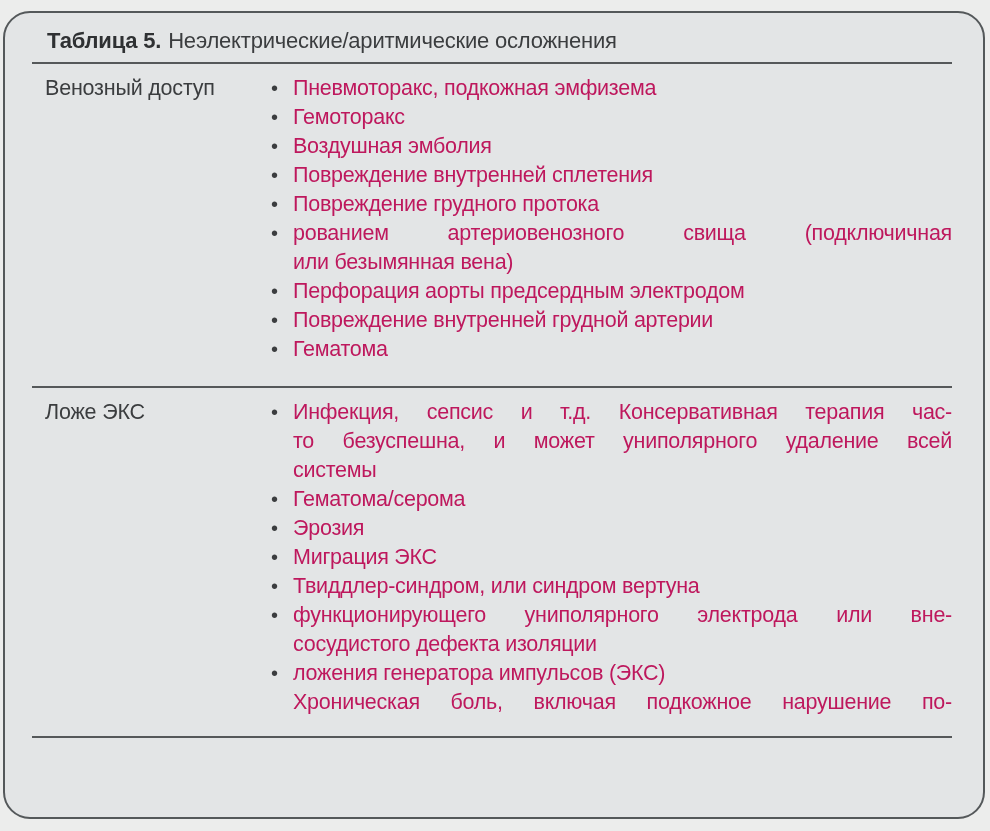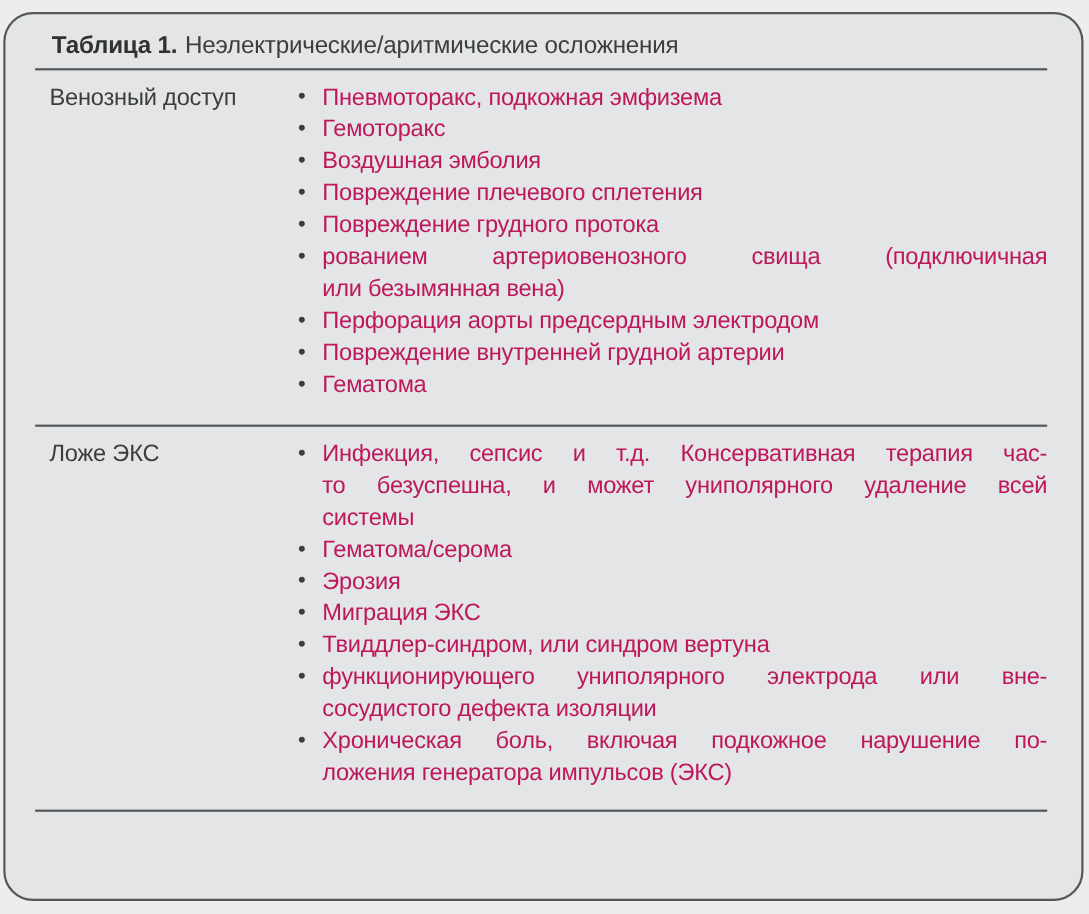--- a/index.html
+++ b/index.html
@@ -90,21 +90,21 @@
     text-align-last: justify;
   }
 </style>
 </head>
 <body>
 
 <div class="page">
   <div class="table-card">
 
     <div class="table-title">
-      <span class="title-bold">Таблица 1.</span><span class="title-rest">Неэлектрические/аритмические осложнения</span>
+      <span class="title-bold">Таблица 5.</span><span class="title-rest">Неэлектрические/аритмические осложнения</span>
     </div>
 
     <div class="rule title-rule"></div>
 
     <div class="t-row row-0">
       <div class="row-label">Венозный доступ</div>
       <ul class="bullets">
           <li>
             <span class="dot">•</span>
             <div class="txt">
@@ -119,21 +119,21 @@
           </li>
           <li>
             <span class="dot">•</span>
             <div class="txt">
               <div class="line">Воздушная эмболия</div>
             </div>
           </li>
           <li>
             <span class="dot">•</span>
             <div class="txt">
-              <div class="line">Повреждение плечевого сплетения</div>
+              <div class="line">Повреждение внутренней сплетения</div>
             </div>
           </li>
           <li>
             <span class="dot">•</span>
             <div class="txt">
               <div class="line">Повреждение грудного протока</div>
             </div>
           </li>
           <li>
             <span class="dot">•</span>
@@ -203,22 +203,22 @@
           <li>
             <span class="dot">•</span>
             <div class="txt">
               <div class="line stretch">функционирующего униполярного электрода или вне-</div>
               <div class="line">сосудистого дефекта изоляции</div>
             </div>
           </li>
           <li>
             <span class="dot">•</span>
             <div class="txt">
+              <div class="line">ложения генератора импульсов (ЭКС)</div>
               <div class="line stretch">Хроническая боль, включая подкожное нарушение по-</div>
-              <div class="line">ложения генератора импульсов (ЭКС)</div>
             </div>
           </li>
         </ul>
     </div>
 
     <div class="rule bottom-rule"></div>
 
   </div>
 </div>
 

